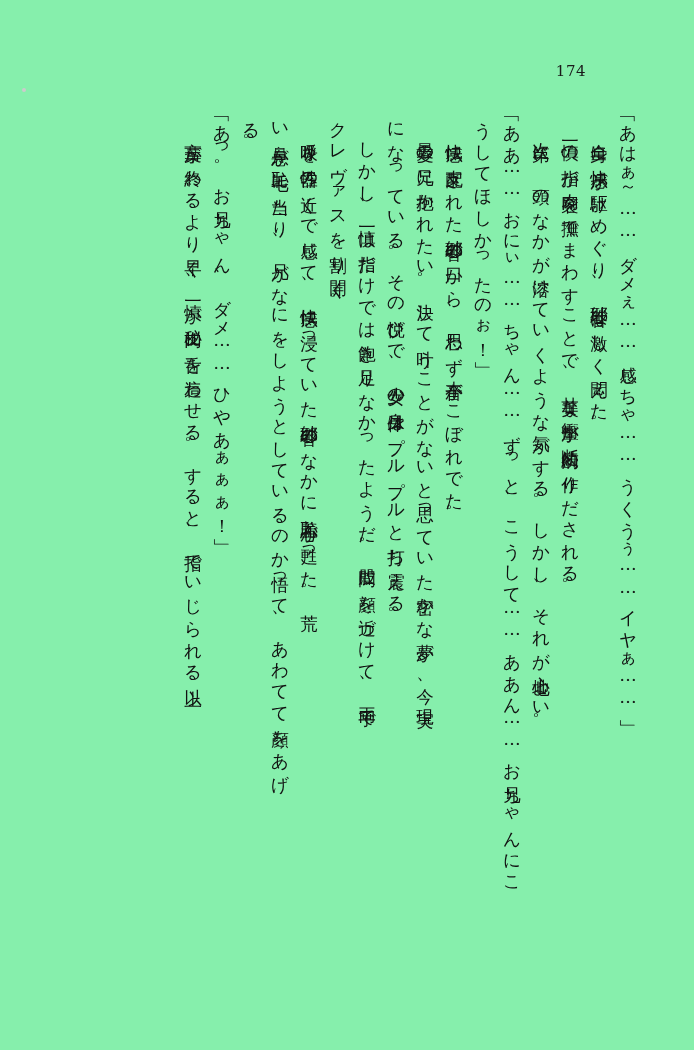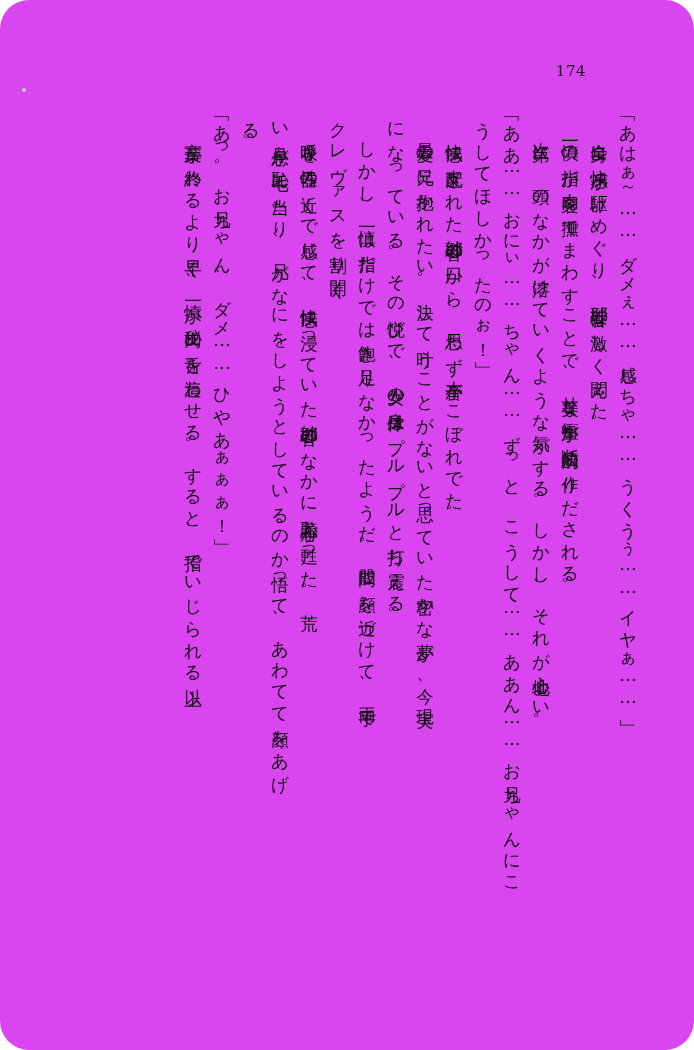--- a/index.html
+++ b/index.html
@@ -11,22 +11,21 @@
     width: 694px;
     height: 1050px;
     overflow: hidden;
     font-family: "DejaVu Serif", "Liberation Serif", serif;
     color: #111111;
   }
   .page {
     position: relative;
     width: 694px;
     height: 1050px;
-    background: #d946ef;
-    border-radius: 29px;
+    background: #86efac;
   }
   
   .page-number {
     position: absolute;
     top: 62px;
     right: 108px;
     font-size: 15px;
     letter-spacing: 0.5px;
     color: #1a1a1a;
     font-family: "DejaVu Serif", "Liberation Serif", serif;

